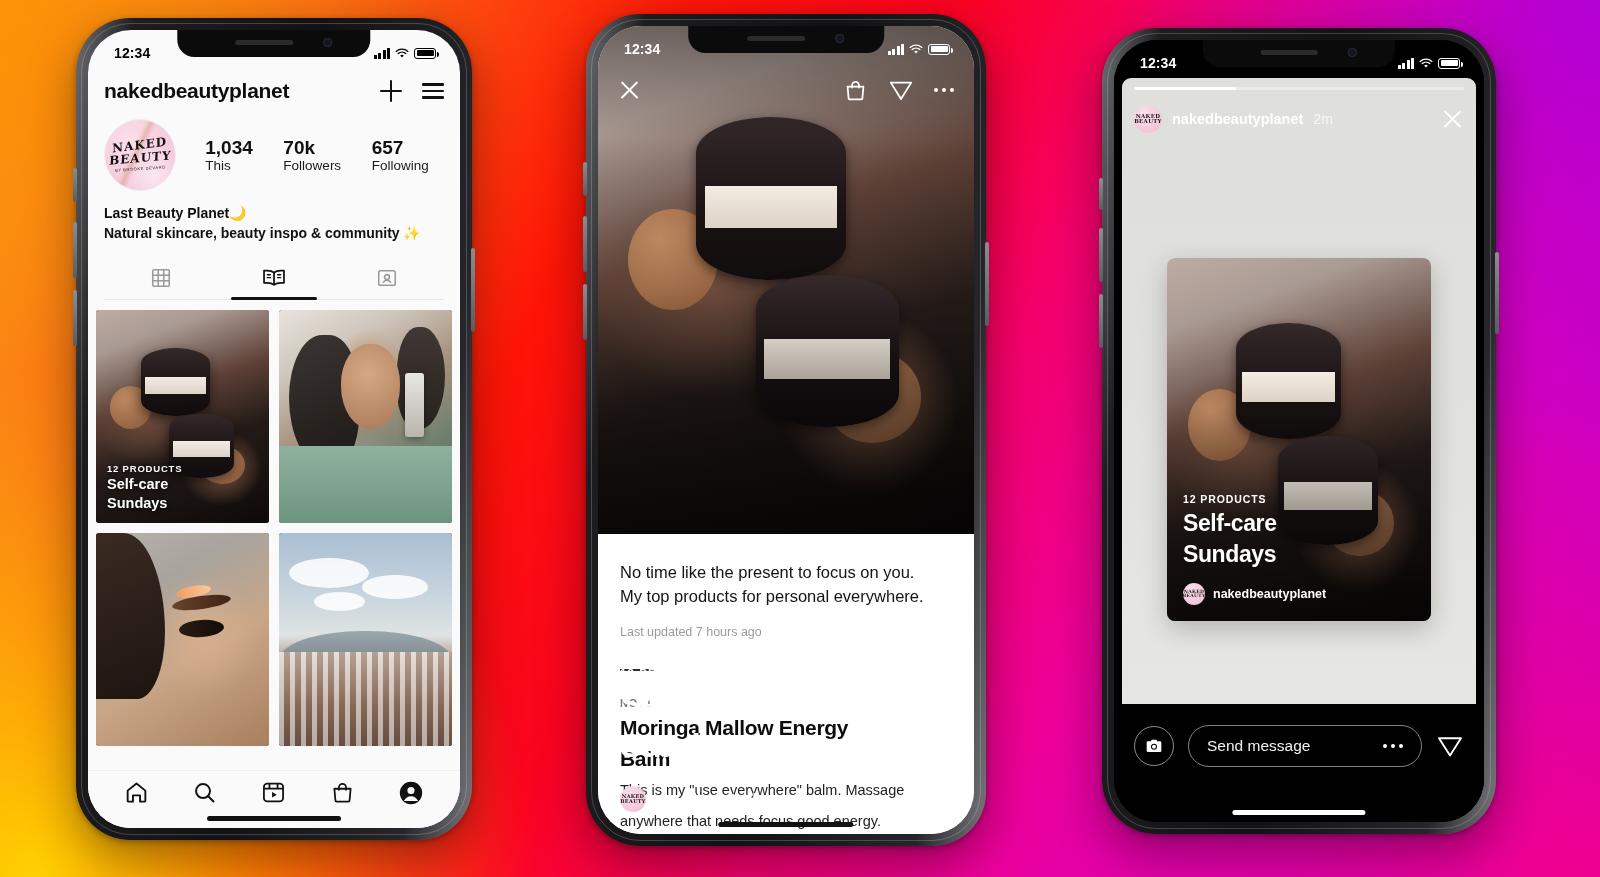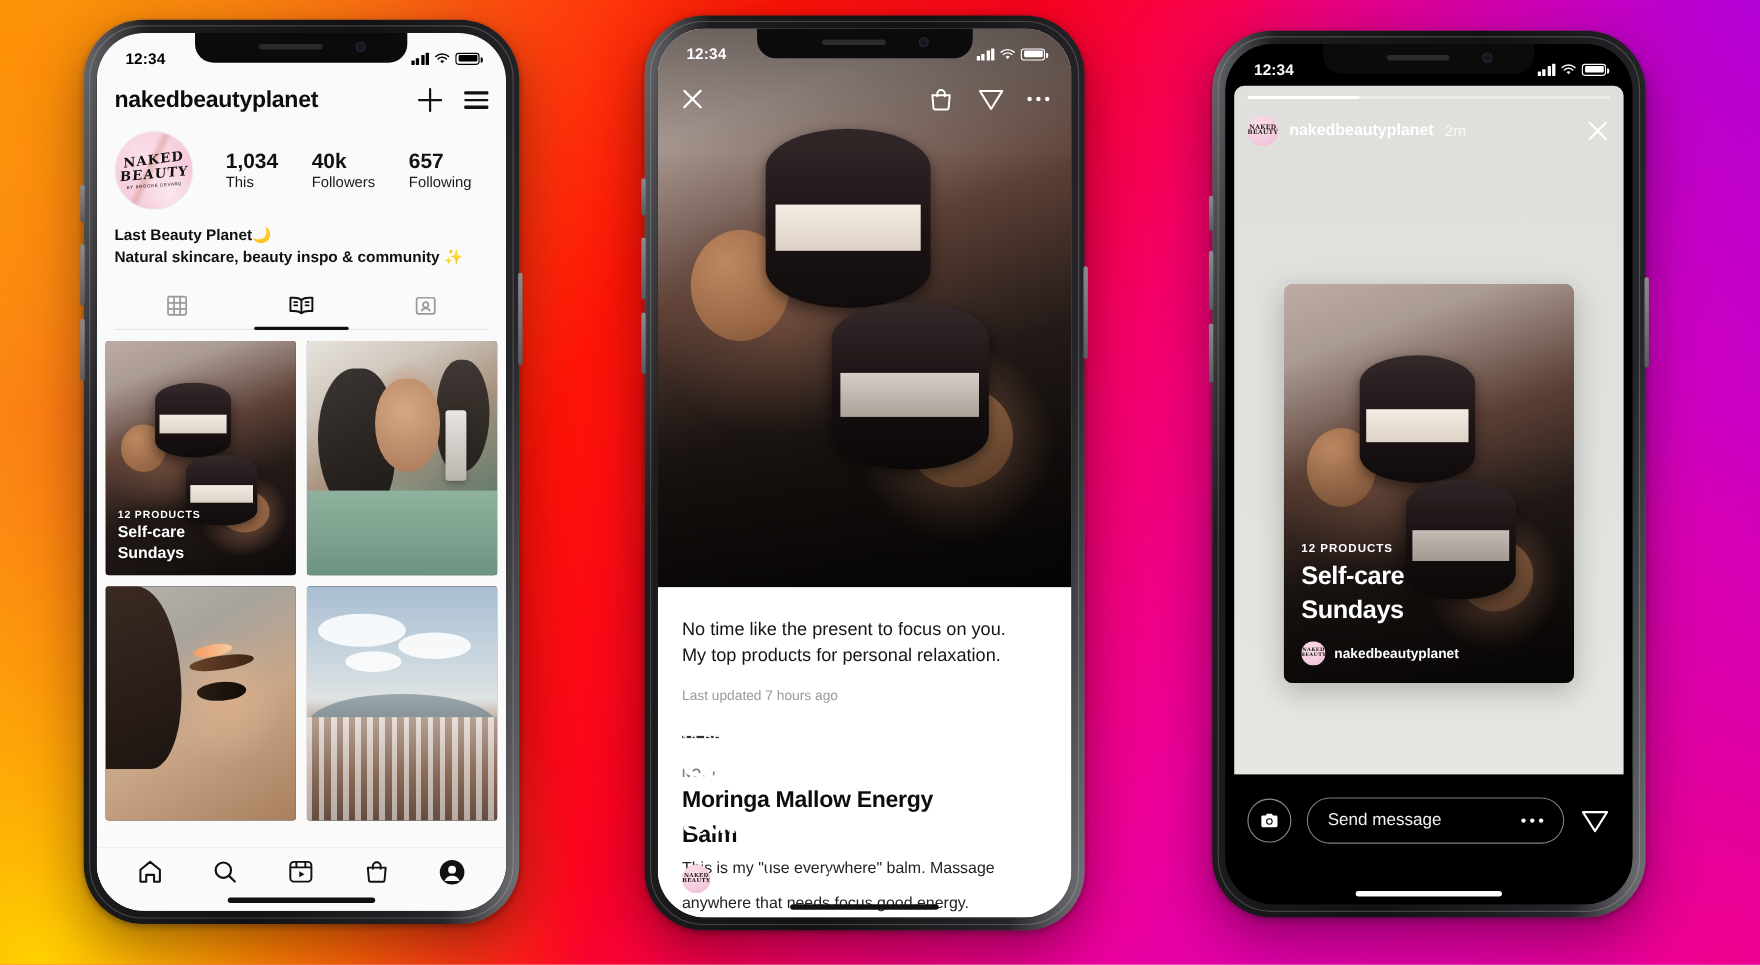--- a/index.html
+++ b/index.html
@@ -354,21 +354,21 @@
                 <div class="lt2">BEAUTY</div>
                 <div class="lt3">BY BROOKE DEVARD</div>
               </div>
             </div>
             <div class="p1-nums">
               <div class="p1-num">
                 <div class="n">1,034</div>
                 <div class="l">This</div>
               </div>
               <div class="p1-num">
-                <div class="n">40k</div>
+                <div class="n">70k</div>
                 <div class="l">Followers</div>
               </div>
               <div class="p1-num">
                 <div class="n">657</div>
                 <div class="l">Following</div>
               </div>
             </div>
           </div>
 
           <div class="p1-bio">
@@ -573,21 +573,21 @@
                   <span style="font-size:5px;">NAKED</span>
                   <span style="font-size:5px;">BEAUTY</span>
                 </div>
             </div>
             <div class="nm">nakedbeautyplanet</div>
           </div>
         </div>
 
         <div class="p2-body">
           <div class="p2-desc">No time like the present to focus on you.</div>
-          <div class="p2-desc">My top products for personal relaxation.</div>
+          <div class="p2-desc">My top products for personal everywhere.</div>
           <div class="p2-updated">Last updated 7 hours ago</div>
           <div class="p2-rule"></div>
           <div class="p2-no">NO. 1</div>
           <div class="p2-prodtitle">Moringa Mallow Energy</div>
           <div class="p2-prodtitle">Balm</div>
           <div class="p2-prodtxt">This is my "use everywhere" balm. Massage</div>
           <div class="p2-prodtxt">anywhere that needs focus good energy.</div>
         </div>
       </div>
 

